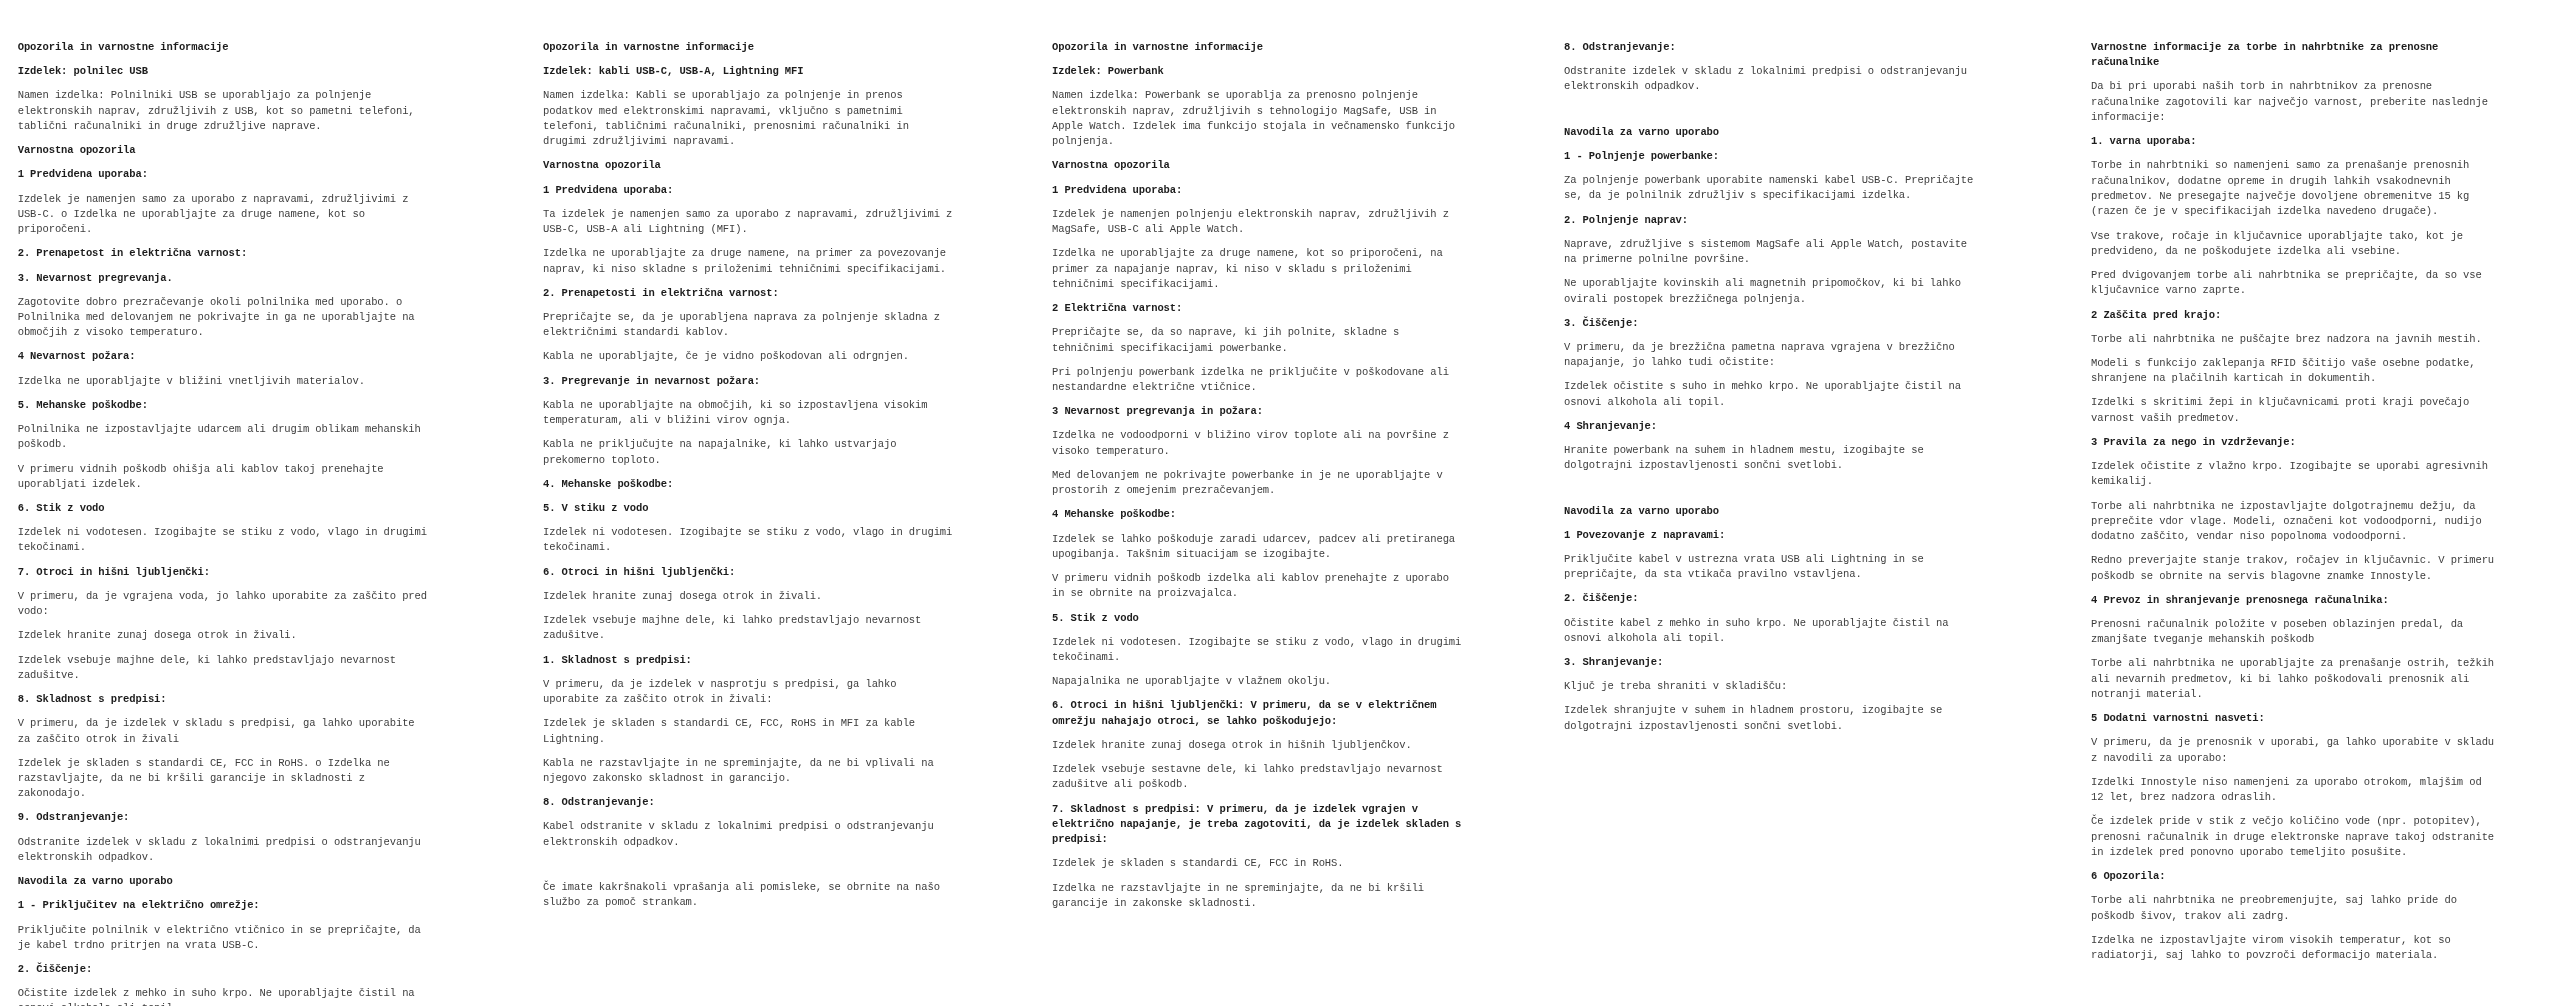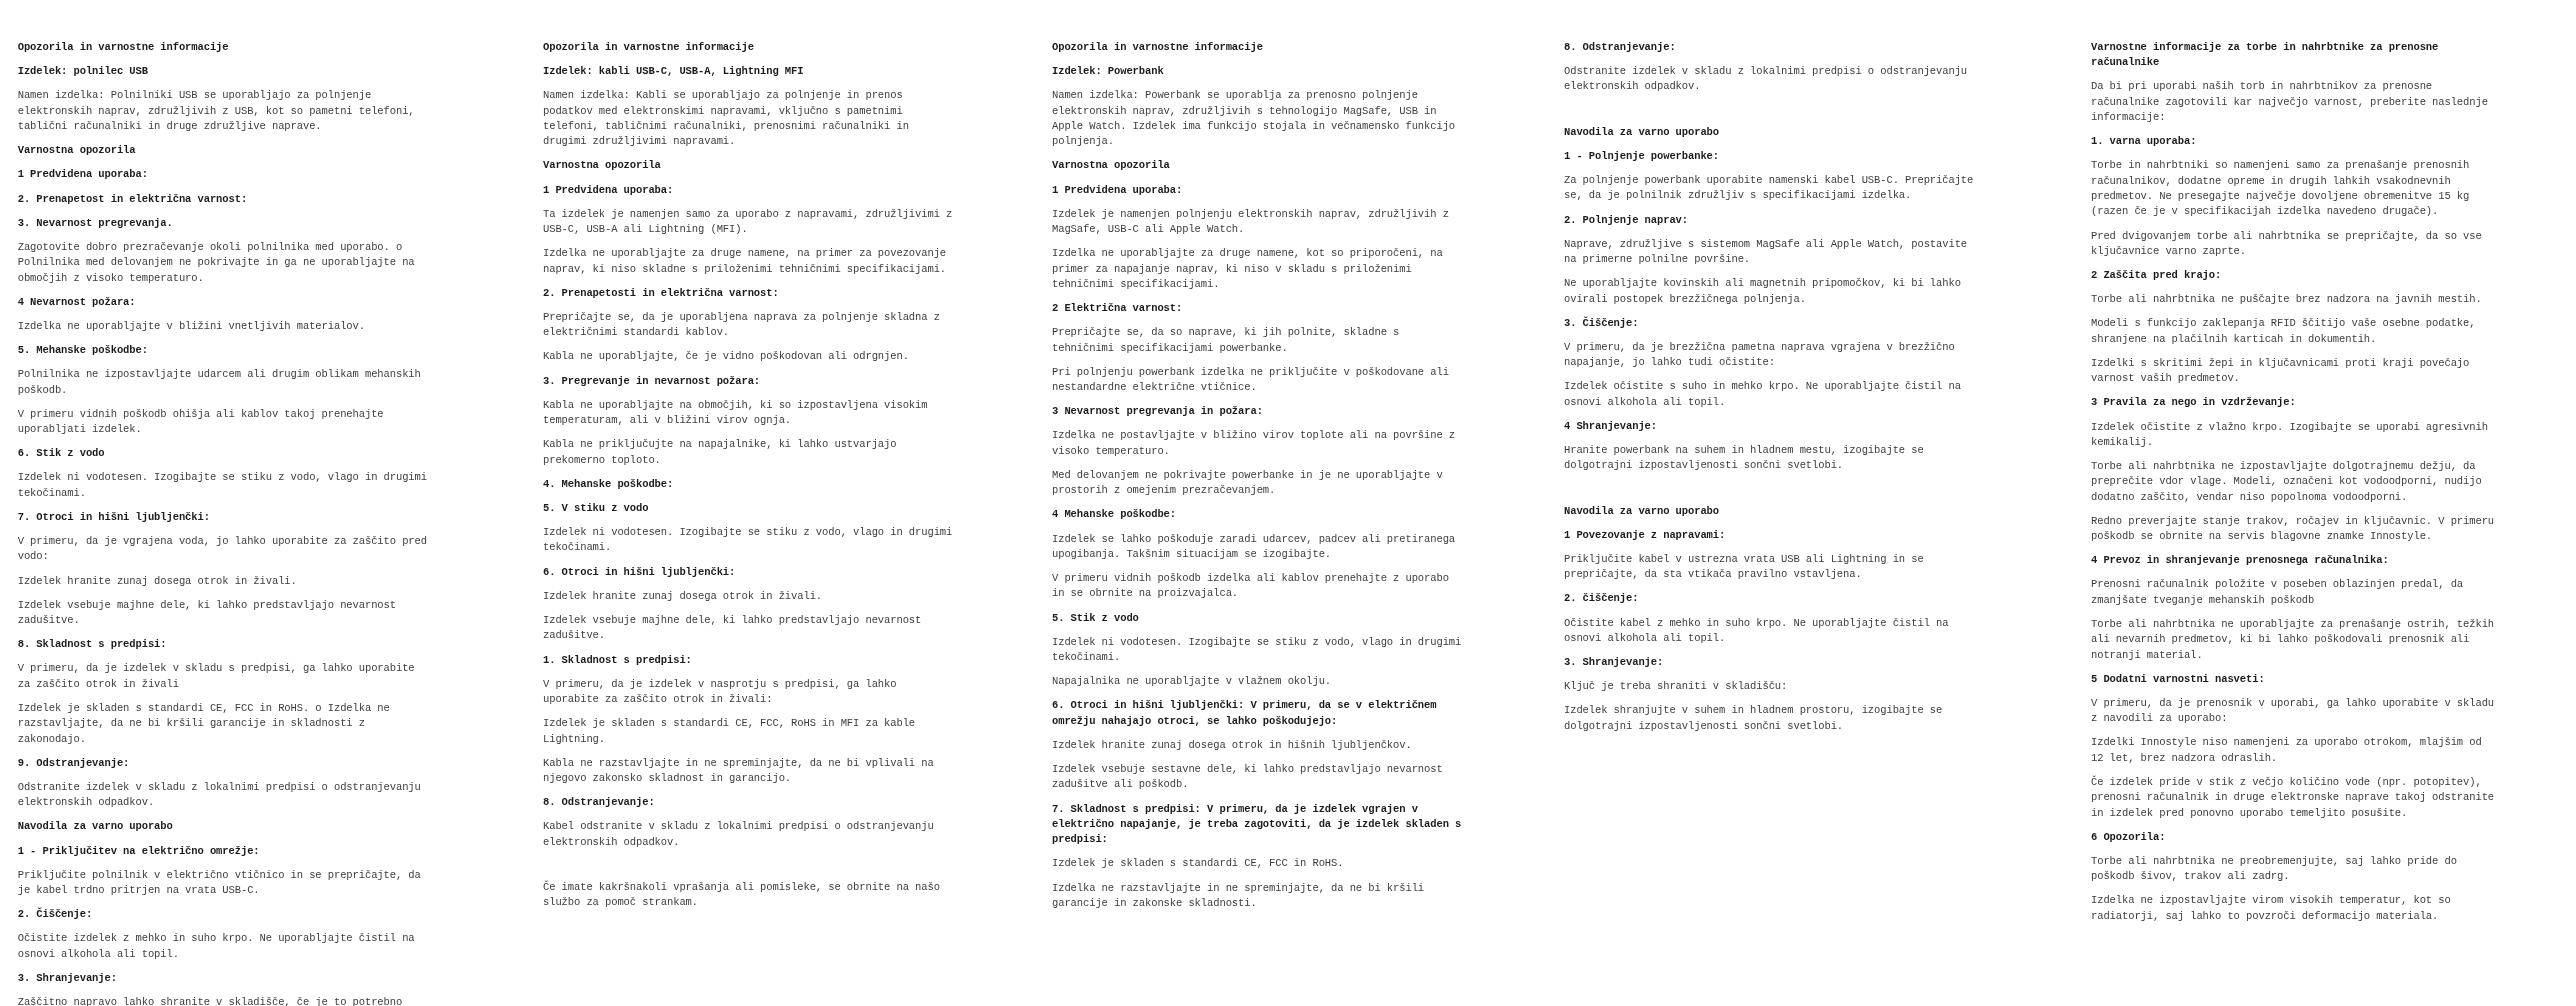--- a/index.html
+++ b/index.html
@@ -49,20 +49,21 @@
 <body>
 
 <div class="page">
   <div id="columns-root">
       <div class="col">
         <div class="hd">Opozorila in varnostne informacije</div>
         <div class="hd">Izdelek: polnilec USB</div>
         <div class="para">Namen izdelka: Polnilniki USB se uporabljajo za polnjenje elektronskih naprav, združljivih z USB, kot so pametni telefoni, tablični računalniki in druge združljive naprave.</div>
         <div class="hd">Varnostna opozorila</div>
         <div class="hd">1 Predvidena uporaba:</div>
+        <div class="para">Izdelek je namenjen samo za uporabo z napravami, združljivimi z USB-C. o Izdelka ne uporabljajte za druge namene, kot so priporočeni.</div>
         <div class="hd">2. Prenapetost in električna varnost:</div>
         <div class="hd">3. Nevarnost pregrevanja.</div>
         <div class="para">Zagotovite dobro prezračevanje okoli polnilnika med uporabo. o Polnilnika med delovanjem ne pokrivajte in ga ne uporabljajte na območjih z visoko temperaturo.</div>
         <div class="hd">4 Nevarnost požara:</div>
         <div class="para">Izdelka ne uporabljajte v bližini vnetljivih materialov.</div>
         <div class="hd">5. Mehanske poškodbe:</div>
         <div class="para">Polnilnika ne izpostavljajte udarcem ali drugim oblikam mehanskih poškodb.</div>
         <div class="para">V primeru vidnih poškodb ohišja ali kablov takoj prenehajte uporabljati izdelek.</div>
         <div class="hd">6. Stik z vodo</div>
         <div class="para">Izdelek ni vodotesen. Izogibajte se stiku z vodo, vlago in drugimi tekočinami.</div>
@@ -118,21 +119,21 @@
         <div class="hd">Izdelek: Powerbank</div>
         <div class="para">Namen izdelka: Powerbank se uporablja za prenosno polnjenje elektronskih naprav, združljivih s tehnologijo MagSafe, USB in Apple Watch. Izdelek ima funkcijo stojala in večnamensko funkcijo polnjenja.</div>
         <div class="hd">Varnostna opozorila</div>
         <div class="hd">1 Predvidena uporaba:</div>
         <div class="para">Izdelek je namenjen polnjenju elektronskih naprav, združljivih z MagSafe, USB-C ali Apple Watch.</div>
         <div class="para">Izdelka ne uporabljajte za druge namene, kot so priporočeni, na primer za napajanje naprav, ki niso v skladu s priloženimi tehničnimi specifikacijami.</div>
         <div class="hd">2 Električna varnost:</div>
         <div class="para">Prepričajte se, da so naprave, ki jih polnite, skladne s tehničnimi specifikacijami powerbanke.</div>
         <div class="para">Pri polnjenju powerbank izdelka ne priključite v poškodovane ali nestandardne električne vtičnice.</div>
         <div class="hd">3 Nevarnost pregrevanja in požara:</div>
-        <div class="para">Izdelka ne postavljajte v bližino virov toplote ali na površine z visoko temperaturo.</div>
+        <div class="para">Izdelka ne vodoodporni v bližino virov toplote ali na površine z visoko temperaturo.</div>
         <div class="para">Med delovanjem ne pokrivajte powerbanke in je ne uporabljajte v prostorih z omejenim prezračevanjem.</div>
         <div class="hd">4 Mehanske poškodbe:</div>
         <div class="para">Izdelek se lahko poškoduje zaradi udarcev, padcev ali pretiranega upogibanja. Takšnim situacijam se izogibajte.</div>
         <div class="para">V primeru vidnih poškodb izdelka ali kablov prenehajte z uporabo in se obrnite na proizvajalca.</div>
         <div class="hd">5. Stik z vodo</div>
         <div class="para">Izdelek ni vodotesen. Izogibajte se stiku z vodo, vlago in drugimi tekočinami.</div>
         <div class="para">Napajalnika ne uporabljajte v vlažnem okolju.</div>
         <div class="hd">6. Otroci in hišni ljubljenčki: V primeru, da se v električnem omrežju nahajajo otroci, se lahko poškodujejo:</div>
         <div class="para">Izdelek hranite zunaj dosega otrok in hišnih ljubljenčkov.</div>
         <div class="para">Izdelek vsebuje sestavne dele, ki lahko predstavljajo nevarnost zadušitve ali poškodb.</div>
@@ -163,20 +164,21 @@
         <div class="para">Očistite kabel z mehko in suho krpo. Ne uporabljajte čistil na osnovi alkohola ali topil.</div>
         <div class="hd">3. Shranjevanje:</div>
         <div class="para">Ključ je treba shraniti v skladišču:</div>
         <div class="para">Izdelek shranjujte v suhem in hladnem prostoru, izogibajte se dolgotrajni izpostavljenosti sončni svetlobi.</div>
       </div>
       <div class="col">
         <div class="hd">Varnostne informacije za torbe in nahrbtnike za prenosne računalnike</div>
         <div class="para">Da bi pri uporabi naših torb in nahrbtnikov za prenosne računalnike zagotovili kar največjo varnost, preberite naslednje informacije:</div>
         <div class="hd">1. varna uporaba:</div>
         <div class="para">Torbe in nahrbtniki so namenjeni samo za prenašanje prenosnih računalnikov, dodatne opreme in drugih lahkih vsakodnevnih predmetov. Ne presegajte največje dovoljene obremenitve 15 kg (razen če je v specifikacijah izdelka navedeno drugače).</div>
+        <div class="para">Vse trakove, ročaje in ključavnice uporabljajte tako, kot je predvideno, da ne poškodujete izdelka ali vsebine.</div>
         <div class="para">Pred dvigovanjem torbe ali nahrbtnika se prepričajte, da so vse ključavnice varno zaprte.</div>
         <div class="hd">2 Zaščita pred krajo:</div>
         <div class="para">Torbe ali nahrbtnika ne puščajte brez nadzora na javnih mestih.</div>
         <div class="para">Modeli s funkcijo zaklepanja RFID ščitijo vaše osebne podatke, shranjene na plačilnih karticah in dokumentih.</div>
         <div class="para">Izdelki s skritimi žepi in ključavnicami proti kraji povečajo varnost vaših predmetov.</div>
         <div class="hd">3 Pravila za nego in vzdrževanje:</div>
         <div class="para">Izdelek očistite z vlažno krpo. Izogibajte se uporabi agresivnih kemikalij.</div>
         <div class="para">Torbe ali nahrbtnika ne izpostavljajte dolgotrajnemu dežju, da preprečite vdor vlage. Modeli, označeni kot vodoodporni, nudijo dodatno zaščito, vendar niso popolnoma vodoodporni.</div>
         <div class="para">Redno preverjajte stanje trakov, ročajev in ključavnic. V primeru poškodb se obrnite na servis blagovne znamke Innostyle.</div>
         <div class="hd">4 Prevoz in shranjevanje prenosnega računalnika:</div>

